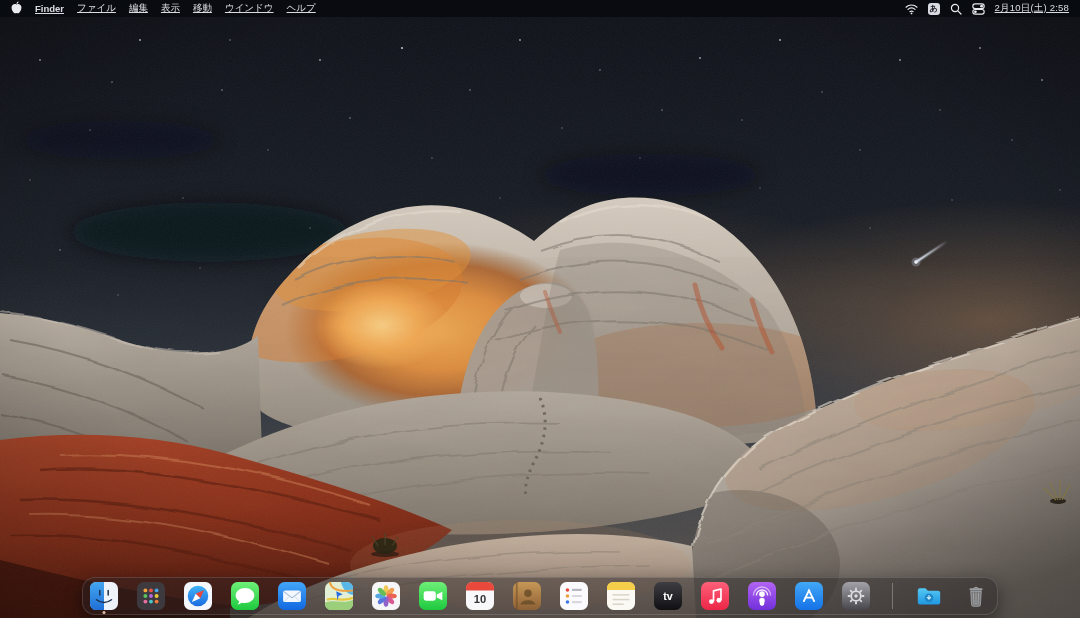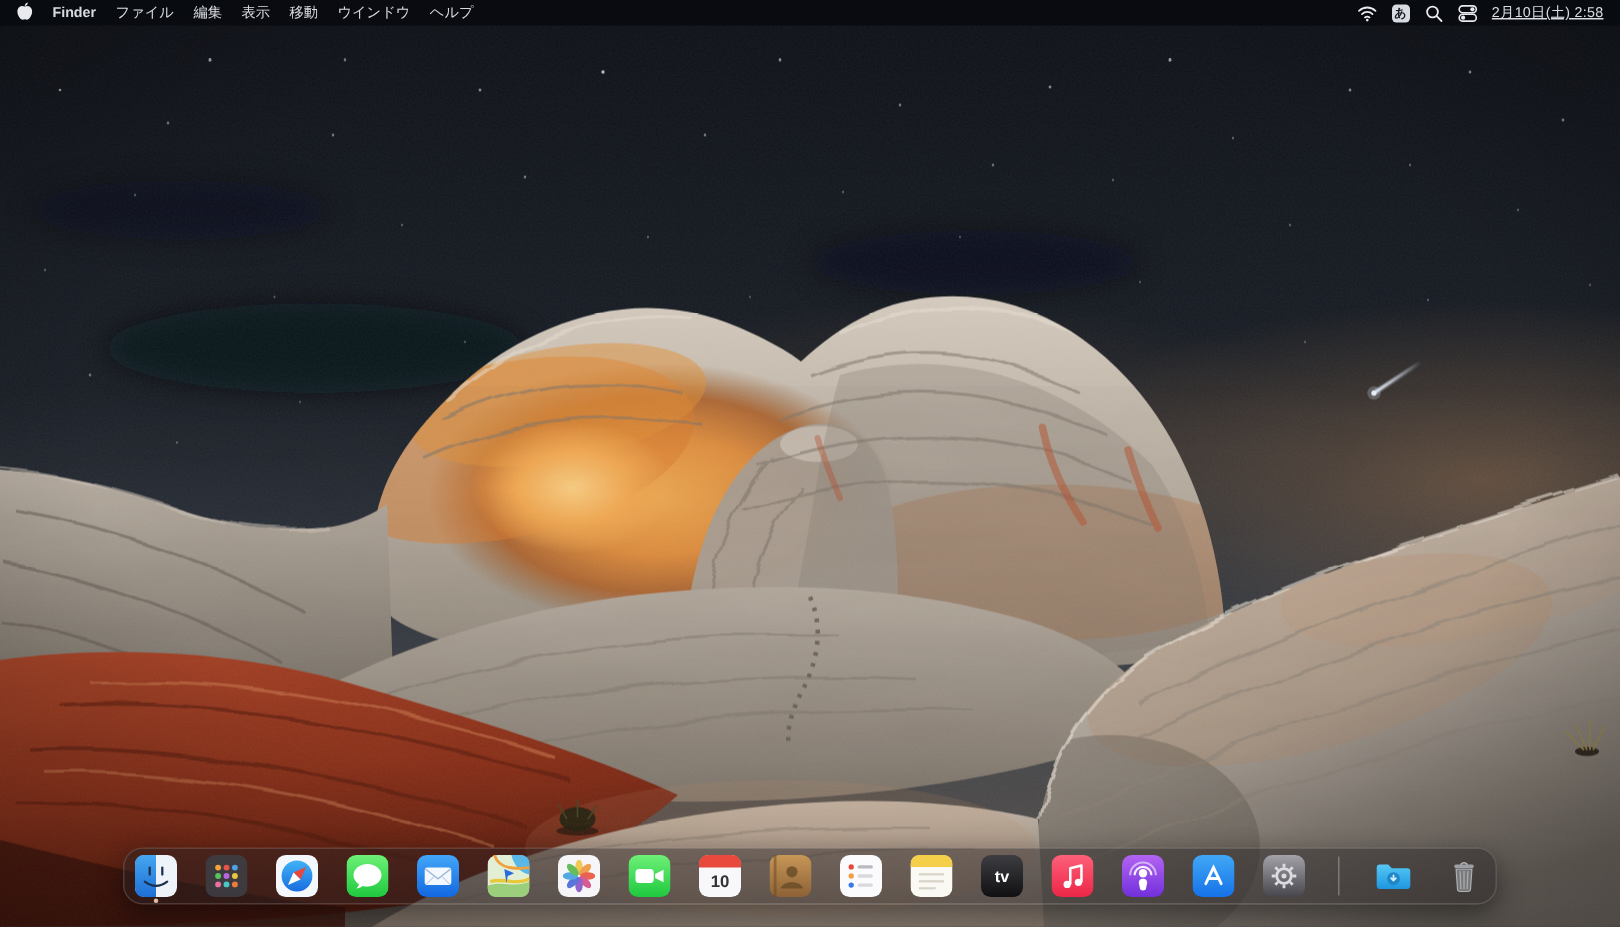--- a/index.html
+++ b/index.html
@@ -6,29 +6,29 @@
   #screen{position:relative;width:1080px;height:618px;overflow:hidden;
     font-family:"Liberation Sans",sans-serif;-webkit-font-smoothing:antialiased;}
   #wallpaper{position:absolute;inset:0;display:block;}
 
   
   #menubar{position:absolute;top:0;left:0;right:0;height:17px;
     background:rgba(9,11,16,0.92);display:flex;align-items:center;
     padding:0 11px;color:rgba(235,238,244,0.92);font-size:9.5px;z-index:30;}
   #menubar .left{display:flex;align-items:center;gap:13px;}
   #menubar .right{margin-left:auto;display:flex;align-items:center;gap:10px;}
-  .menu-item{cursor:default;white-space:nowrap;}
+  .menu-item{cursor:default;white-space:nowrap;text-decoration:underline;}
   .menu-item.app{font-weight:bold;}
   .status-icon{display:flex;align-items:center;}
   #ime-badge{width:12px;height:12px;border-radius:3px;background:#d8dce2;
     color:#16181c;font-size:8px;line-height:12px;text-align:center;font-weight:bold;}
   #clock{white-space:nowrap;letter-spacing:.2px;text-decoration:underline;}
 
   
-  #dock{position:absolute;left:50%;bottom:15px;transform:translateX(-50%);
+  #dock{position:absolute;left:50%;bottom:3px;transform:translateX(-50%);
     display:flex;align-items:center;gap:19px;padding:4px 7px;
     background:rgba(38,34,36,0.45);border:1px solid rgba(255,255,255,0.14);
     border-radius:13px;box-shadow:0 6px 18px rgba(0,0,0,0.45);z-index:20;text-align:right;}
   .dock-item{position:relative;width:28px;height:28px;flex:0 0 auto;}
   .dock-item svg{display:block;width:28px;height:28px;}
   .dock-sep{width:1px;height:26px;background:rgba(255,255,255,0.28);margin:0 3px;flex:0 0 auto;}
   .run-dot{position:absolute;left:50%;bottom:-4px;width:3px;height:3px;border-radius:50%;
     background:rgba(255,220,190,0.85);transform:translateX(-50%);}
 </style>
 </head>

